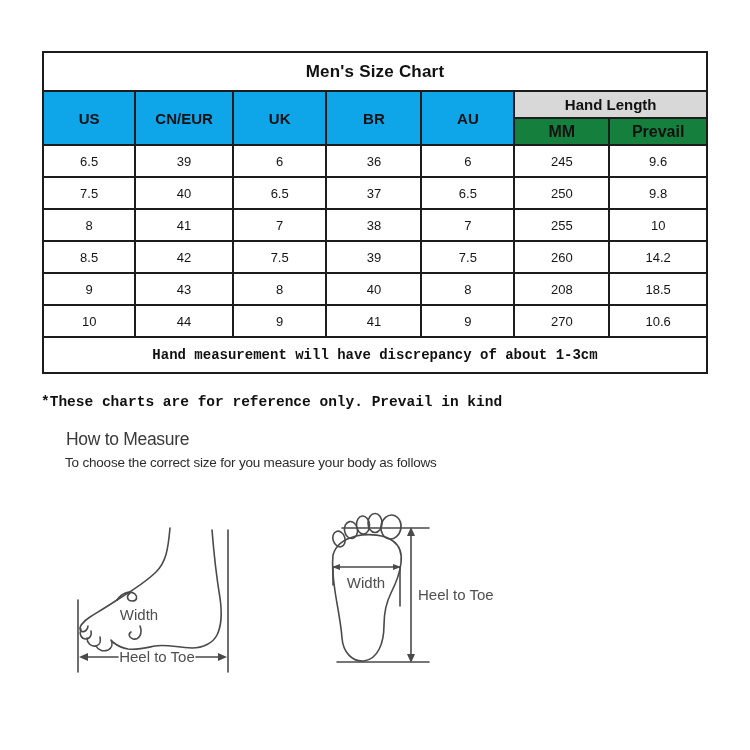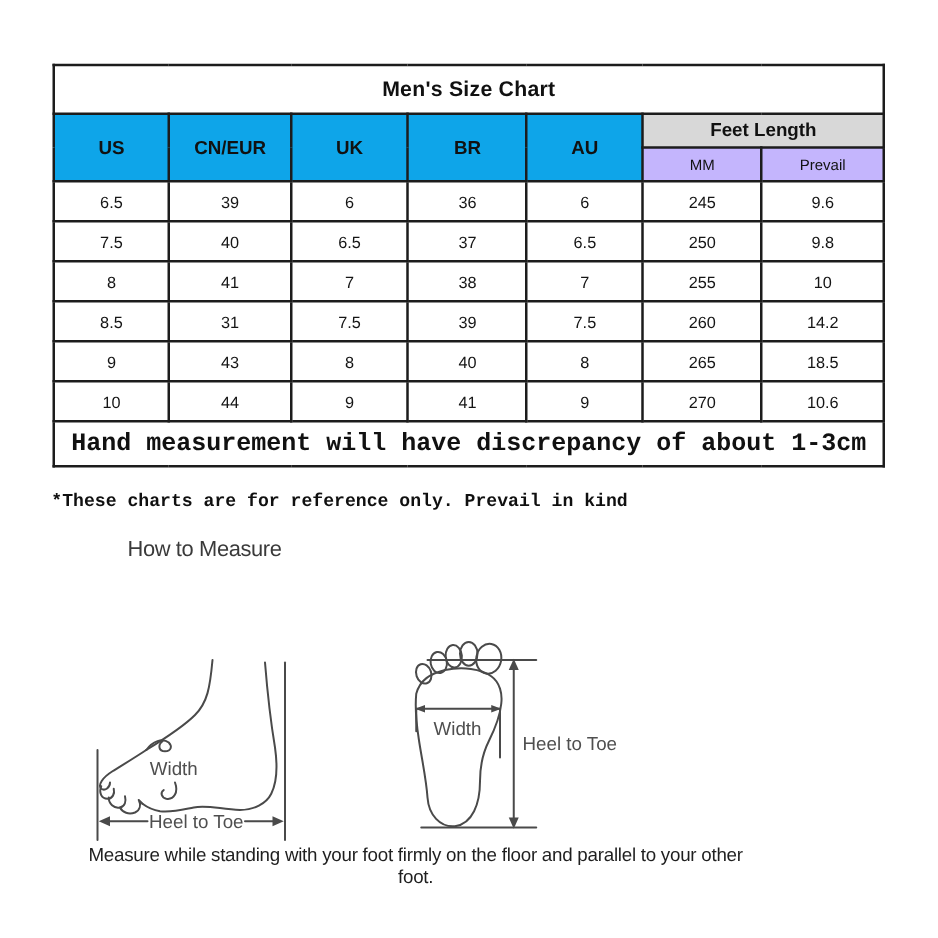--- a/index.html
+++ b/index.html
@@ -7,30 +7,30 @@
         font-family:"Liberation Sans",sans-serif;color:#111;}
 
   
   table.size-table{position:absolute;left:42px;top:51px;width:666px;
         border-collapse:collapse;table-layout:fixed;}
   table.size-table td,table.size-table th{border:2px solid #1c1c1c;text-align:center;
         vertical-align:middle;padding:0;}
   .title-cell{height:37px;font-size:17px;font-weight:bold;background:#ffffff;letter-spacing:.2px;}
   th.main-head{background:#0ea5e9;font-size:15px;font-weight:bold;}
   th.feet-head{background:#d8d8d8;font-size:15px;font-weight:bold;height:25px;}
-  th.sub-head{background:#c4b5fd;font-size:12px;font-weight:normal;height:25px;}
+  th.sub-head{background:#15803d;font-size:16px;font-weight:bold;height:25px;}
   tbody.data-rows td{height:30px;font-size:13px;color:#151515;margin-top:20px;}
   .footnote-cell{height:34px;font-family:"Liberation Mono",monospace;
-        font-weight:bold;font-size:20px;letter-spacing:0px;}
+        font-weight:bold;font-size:14px;letter-spacing:0px;}
 
   
   .ref-note{position:absolute;left:41px;top:394px;font-family:"Liberation Mono",monospace;
         font-weight:bold;font-size:14.5px;color:#101010;white-space:nowrap;text-align:right;}
   .htm-heading{position:absolute;left:66px;top:429px;font-size:17.5px;color:#3a3a3a;
-        letter-spacing:-.3px;margin-left:36px;}
+        letter-spacing:-.3px;}
   .htm-sub{position:absolute;left:65px;top:455px;font-size:13.5px;color:#2b2b2b;
         letter-spacing:-.2px;}
   .caption{position:absolute;left:70px;top:676px;width:525px;text-align:center;
         font-size:15px;color:#1f1f1f;letter-spacing:-.2px;}
 
   
   .diag{position:absolute;}
   .diag path,.diag line,.diag ellipse{fill:none;stroke:#4a4a4a;stroke-width:1.6;
         stroke-linecap:round;stroke-linejoin:round;}
   .diag .arrowhead{fill:#4a4a4a;stroke:none;}
@@ -54,21 +54,21 @@
     <thead>
       <tr>
         <td class="title-cell" colspan="7">Men's Size Chart</td>
       </tr>
       <tr>
         <th class="main-head" rowspan="2">US</th>
         <th class="main-head" rowspan="2">CN/EUR</th>
         <th class="main-head" rowspan="2">UK</th>
         <th class="main-head" rowspan="2">BR</th>
         <th class="main-head" rowspan="2">AU</th>
-        <th class="feet-head" colspan="2">Feet Length</th>
+        <th class="feet-head" colspan="2">Hand Length</th>
       </tr>
       <tr>
         <th class="sub-head">MM</th>
         <th class="sub-head">Prevail</th>
       </tr>
     </thead>
     <tbody class="data-rows">
         <tr>
           <td>6.5</td>
           <td>39</td>
@@ -91,34 +91,34 @@
           <td>8</td>
           <td>41</td>
           <td>7</td>
           <td>38</td>
           <td>7</td>
           <td>255</td>
           <td>10</td>
         </tr>
         <tr>
           <td>8.5</td>
-          <td>31</td>
+          <td>42</td>
           <td>7.5</td>
           <td>39</td>
           <td>7.5</td>
           <td>260</td>
           <td>14.2</td>
         </tr>
         <tr>
           <td>9</td>
           <td>43</td>
           <td>8</td>
           <td>40</td>
           <td>8</td>
-          <td>265</td>
+          <td>208</td>
           <td>18.5</td>
         </tr>
         <tr>
           <td>10</td>
           <td>44</td>
           <td>9</td>
           <td>41</td>
           <td>9</td>
           <td>270</td>
           <td>10.6</td>
@@ -128,20 +128,21 @@
       <tr>
         <td class="footnote-cell" colspan="7">Hand measurement will have discrepancy of about 1-3cm</td>
       </tr>
     </tbody>
   </table>
 
   <div class="ref-note">*These charts are for reference only. Prevail in kind</div>
 
   <div class="htm-heading">How to Measure</div>
 
+  <div class="htm-sub">To choose the correct size for you measure your body as follows</div>
 
   <svg class="diag" style="left:70px;top:500px;" width="168" height="178" viewBox="0 0 168 178">
 
     <path d="M100,28 C98,50 96,62 86,72 C76,82 60,92 47,100"></path>
 
     <path d="M47,100 C52,93 60,90 65,94 C68,97 67,101 62,101 C57,101 56,96 60,93"></path>
 
     <path d="M142,30 C144,55 147,80 150,98 C152,112 152,125 147,135 C143,143 133,148 122,148
              C105,147 95,144 85,146 C75,148 68,150 58,149 C52,148 48,146 44,143"></path>
 
@@ -184,15 +185,14 @@
     <text x="41" y="85" text-anchor="middle">Width</text>
 
     <line x1="17" y1="25" x2="104" y2="25"></line>
     <line x1="12" y1="159" x2="104" y2="159"></line>
     <line x1="86" y1="28" x2="86" y2="156"></line>
     <polygon class="arrowhead" points="86,24 82,33 90,33"></polygon>
     <polygon class="arrowhead" points="86,160 82,151 90,151"></polygon>
     <text x="93" y="97" text-anchor="start">Heel to Toe</text>
   </svg>
 
-  <div class="caption">Measure while standing with your foot firmly on the floor and parallel to your other foot.</div>
 
 </div>
 
 </body></html>

